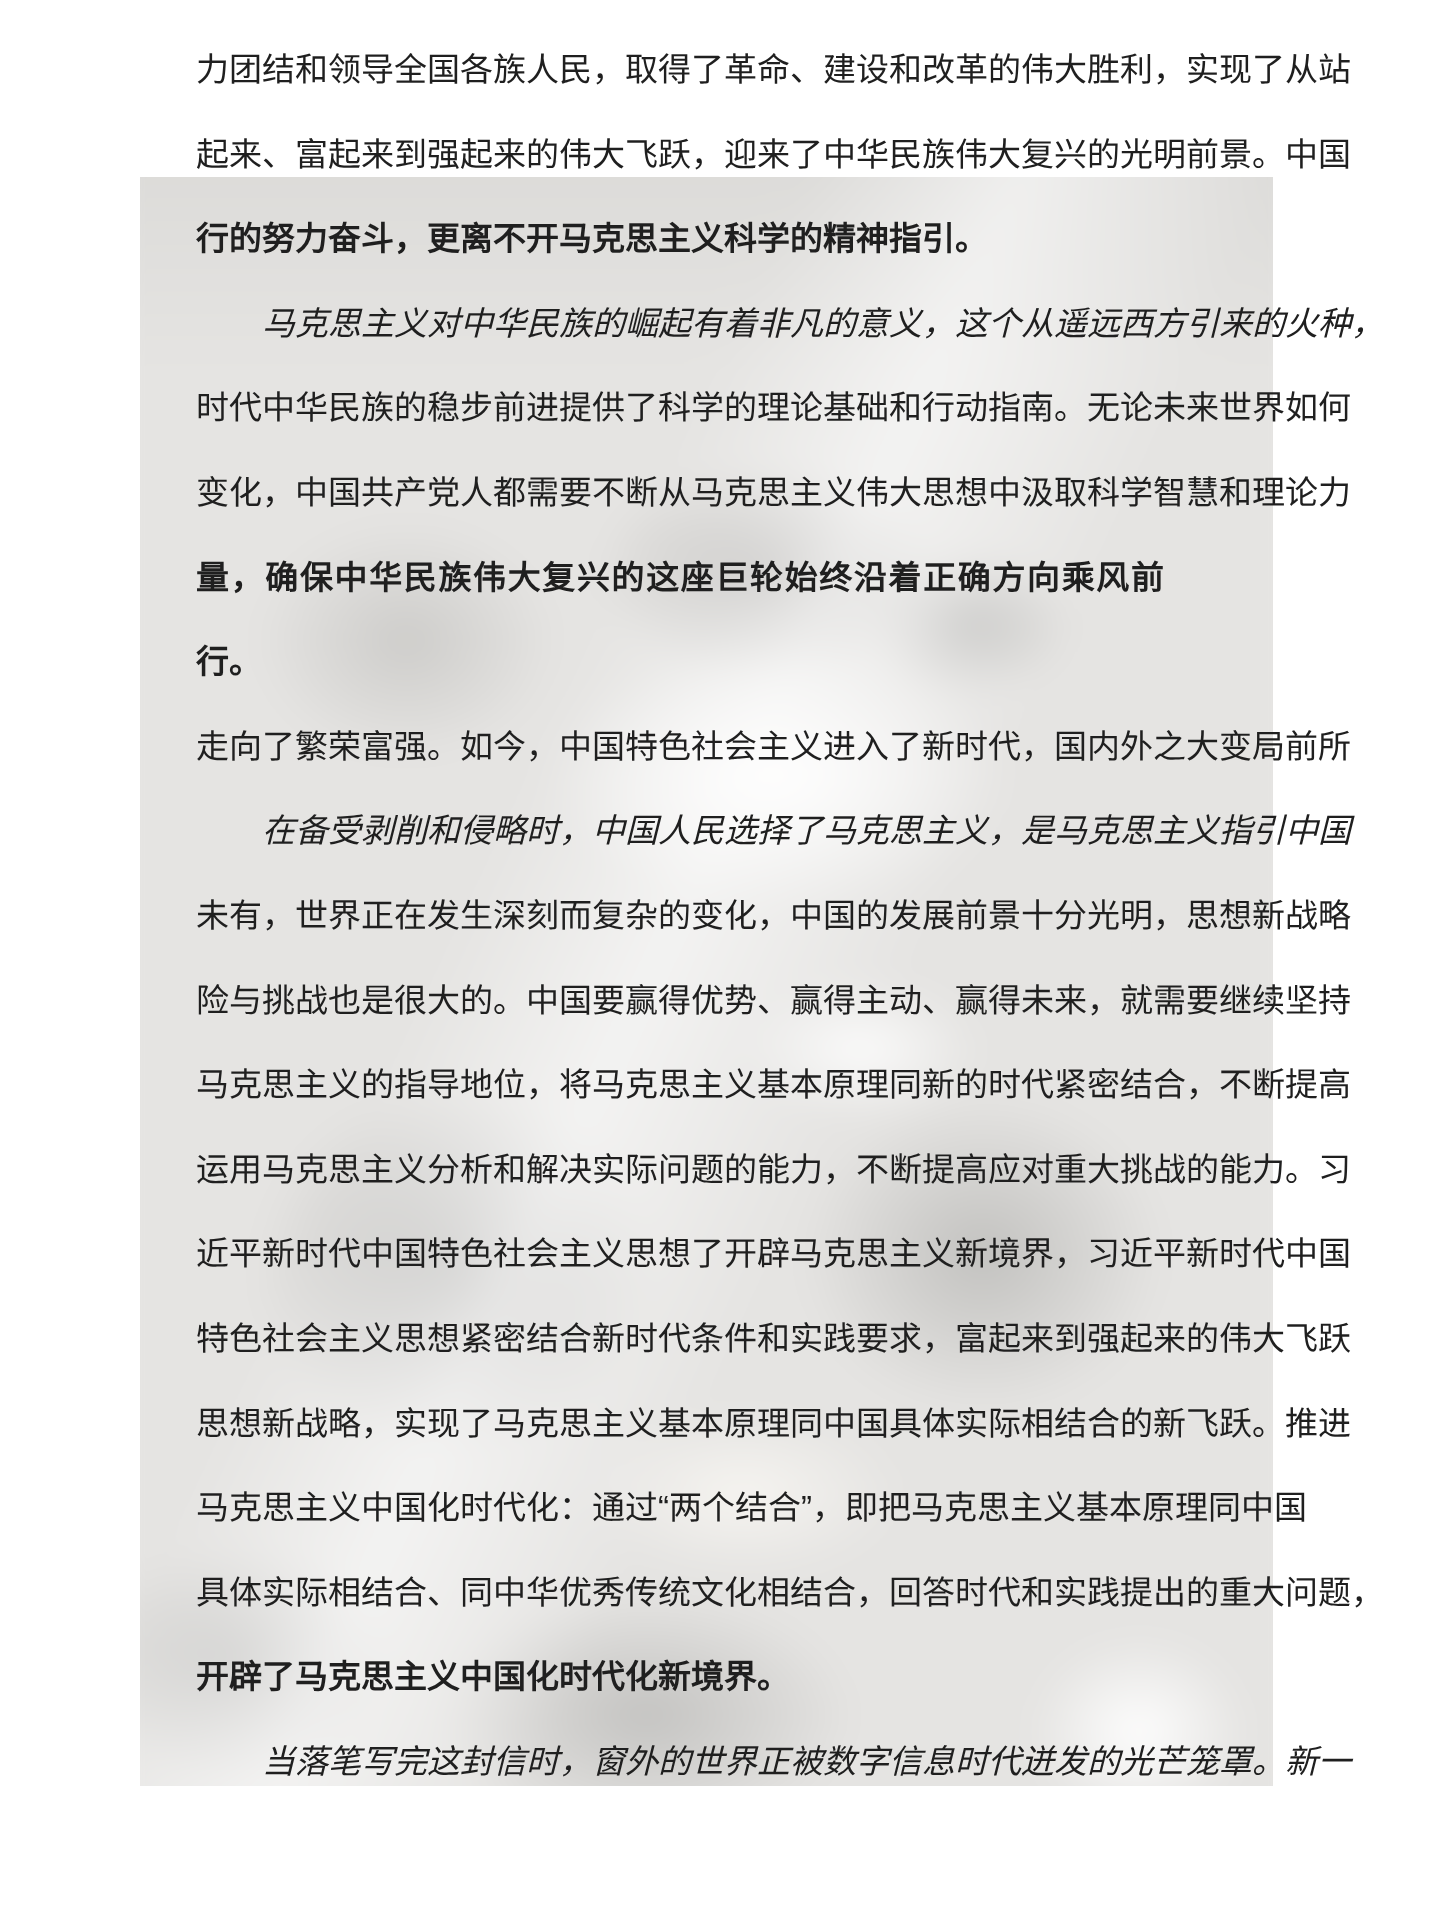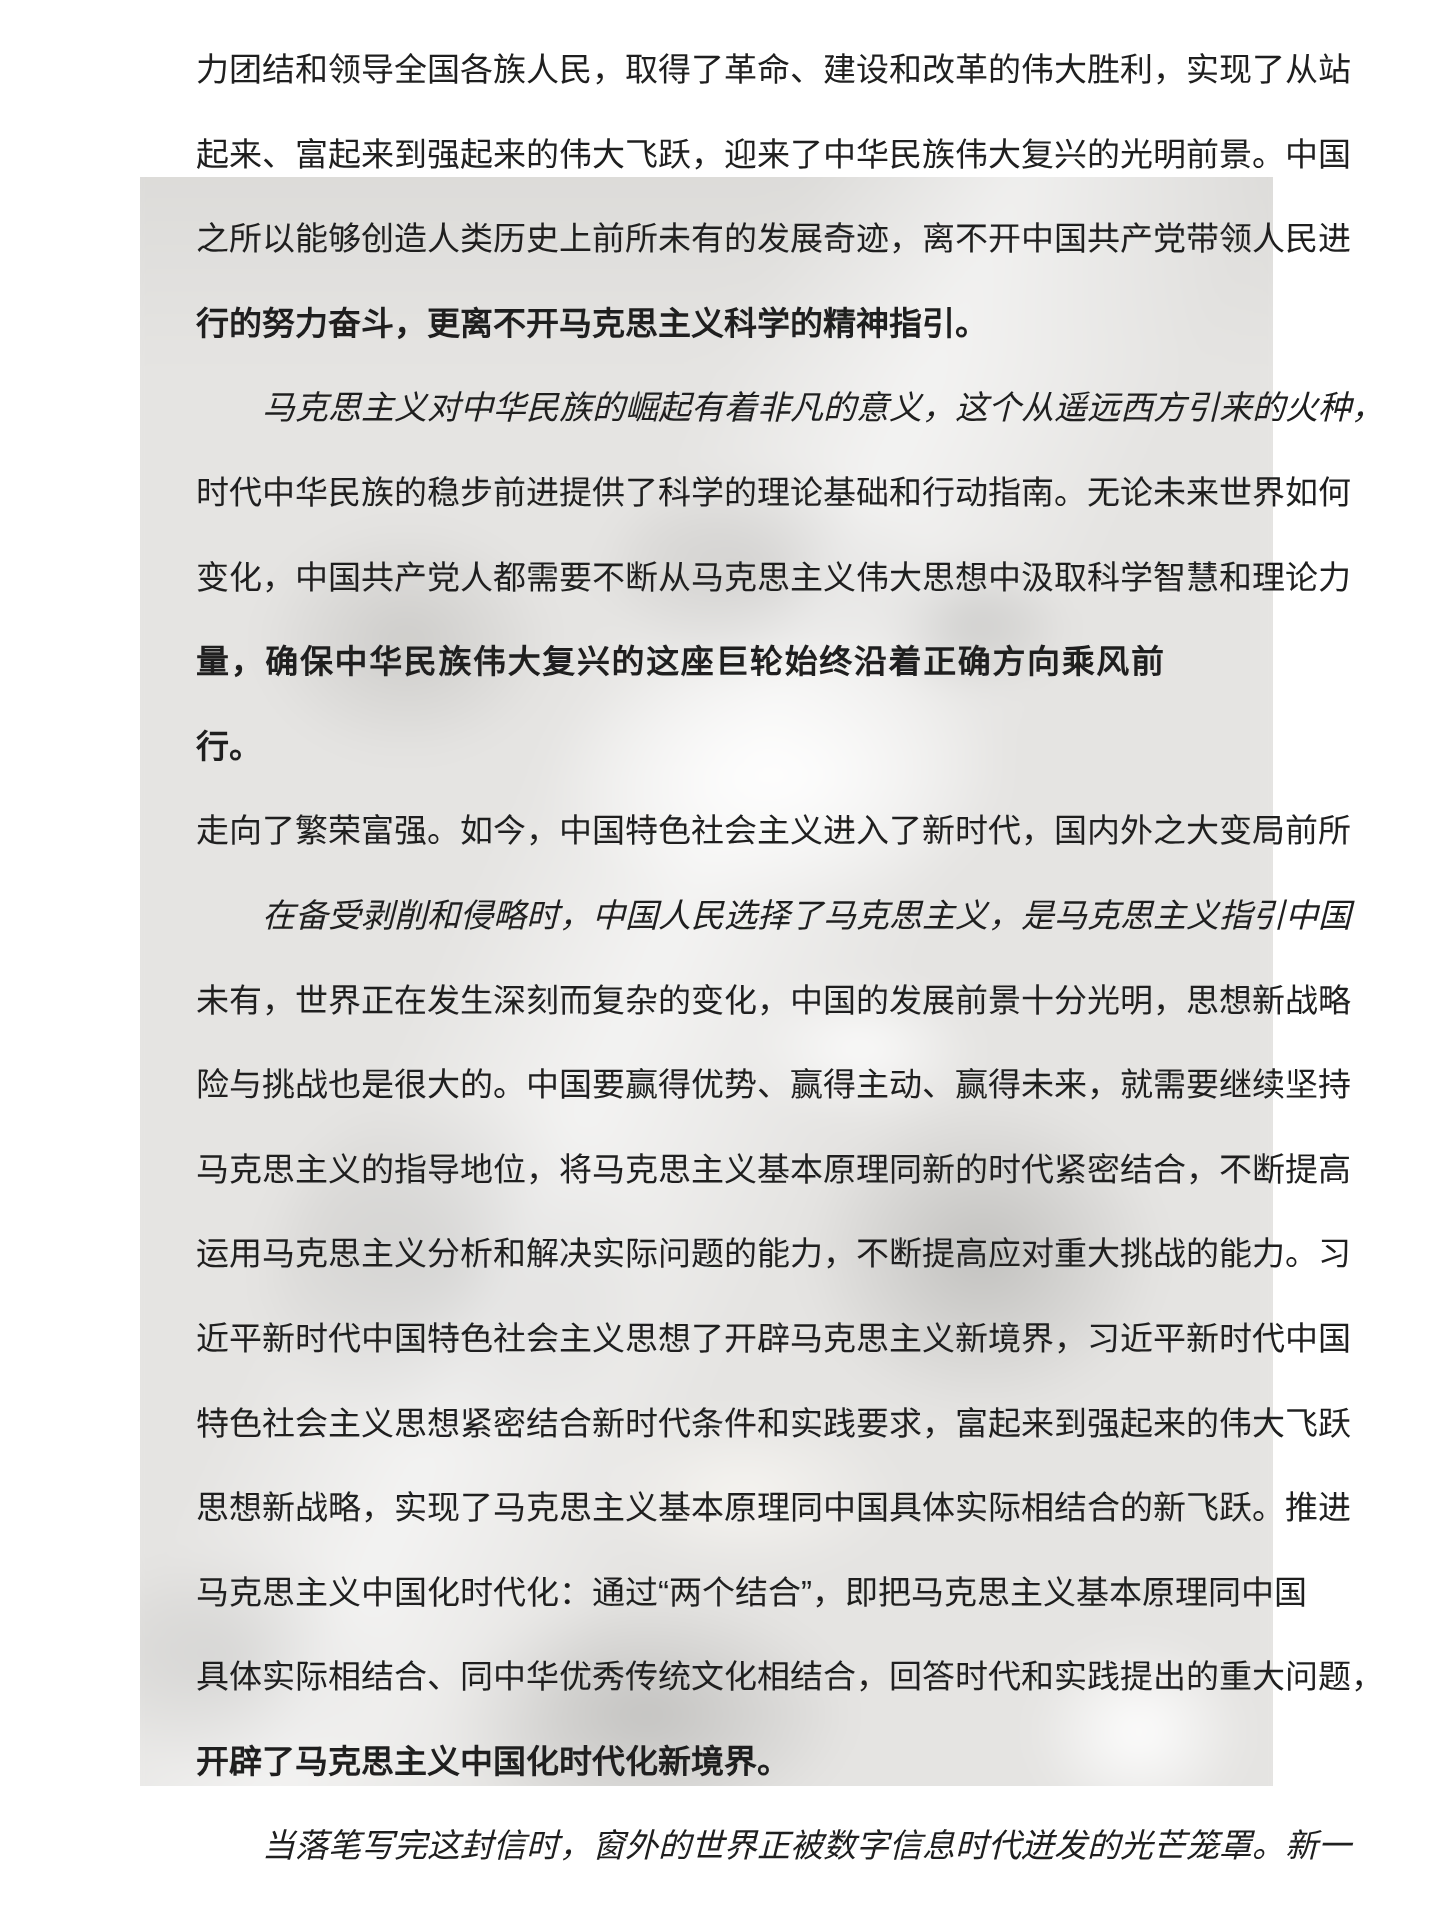--- a/index.html
+++ b/index.html
@@ -88,21 +88,20 @@
 </head>
 <body>
 
 <div class="watermark">
   <div class="wm-art"></div>
 </div>
 
 <div class="doc-body">
     <div class="tline">力团结和领导全国各族人民，取得了革命、建设和改革的伟大胜利，实现了从站</div>
     <div class="tline">起来、富起来到强起来的伟大飞跃，迎来了中华民族伟大复兴的光明前景。中国</div>
-    <div class="tline">之所以能够创造人类历史上前所未有的发展奇迹，离不开中国共产党带领人民进</div>
     <div class="tline pend wrapok">行的努力奋斗，更离不开马克思主义科学的精神指引。</div>
     <div class="tline ind">马克思主义对中华民族的崛起有着非凡的意义，这个从遥远西方引来的火种，</div>
     <div class="tline">时代中华民族的稳步前进提供了科学的理论基础和行动指南。无论未来世界如何</div>
     <div class="tline">变化，中国共产党人都需要不断从马克思主义伟大思想中汲取科学智慧和理论力</div>
     <div class="tline pend wrapok">量，确保中华民族伟大复兴的这座巨轮始终沿着正确方向乘风前行。</div>
     <div class="tline">走向了繁荣富强。如今，中国特色社会主义进入了新时代，国内外之大变局前所</div>
     <div class="tline ind">在备受剥削和侵略时，中国人民选择了马克思主义，是马克思主义指引中国</div>
     <div class="tline">未有，世界正在发生深刻而复杂的变化，中国的发展前景十分光明，思想新战略</div>
     <div class="tline">险与挑战也是很大的。中国要赢得优势、赢得主动、赢得未来，就需要继续坚持</div>
     <div class="tline">马克思主义的指导地位，将马克思主义基本原理同新的时代紧密结合，不断提高</div>

